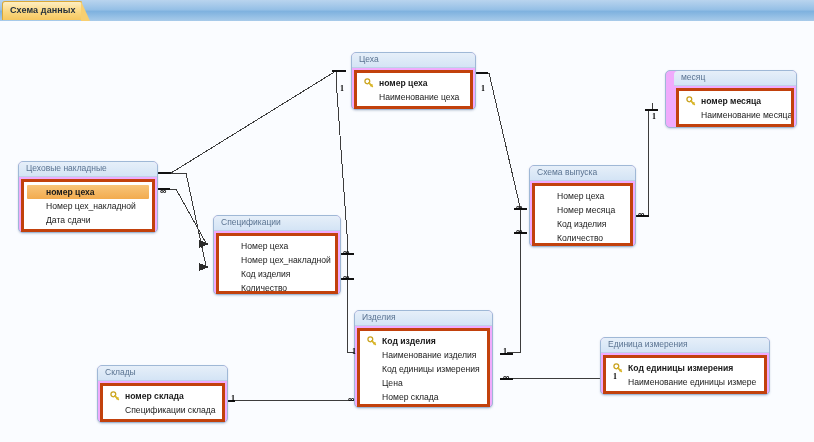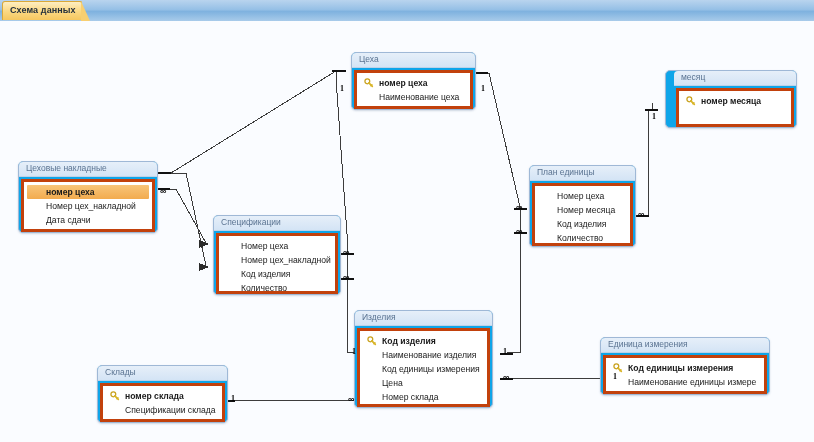--- a/index.html
+++ b/index.html
@@ -38,21 +38,21 @@
   
   .canvas{
     position:absolute;left:0;top:21px;width:814px;height:421px;
     background:#fafcff;
   }
   svg.lines{position:absolute;left:0;top:0;width:814px;height:421px;}
 
   
   .tbl{
     position:absolute;box-sizing:border-box;
-    background:#0ea5e9;
+    background:#f0abfc;
     border:1px solid #9fb8d6;
     border-radius:5px;
     box-shadow:0 1px 2px rgba(120,140,170,.35);
   }
   .tbl .cap{
     box-sizing:border-box;height:15px;
     background:linear-gradient(to bottom,#e6eff9 0%,#d4e4f5 100%);
     border-bottom:1px solid #bed2e8;
     border-top-left-radius:4px;border-top-right-radius:4px;
     padding:1px 0 0 7px;
@@ -189,24 +189,25 @@
           </div>
         </div>
         <div class="tbl" style="left: 665px; top: 49px; width: 132px; height: 58px; padding-left: 8px;">
           <div class="cap">месяц</div>
           <div class="body" style="height: 39px;">
             <div class="fld pk"><svg class="keyicon" viewBox="0 0 12 12" xmlns="http://www.w3.org/2000/svg">
                 <circle cx="4" cy="4" r="2.9" fill="none" stroke="#c8a11d" stroke-width="1.5"></circle>
                 <path d="M5.8 5.8 L10 10" stroke="#d8b427" stroke-width="2" stroke-linecap="round"></path>
                 <path d="M8.2 9.4 L9.6 8.1" stroke="#d8b427" stroke-width="1.6" stroke-linecap="round"></path>
               </svg><span>номер месяца</span></div>
+            <div class="fld"><span>Наименование месяца</span></div>
           </div>
         </div>
         <div class="tbl" style="left: 529px; top: 144px; width: 107px; height: 82px;">
-          <div class="cap">План единицы</div>
+          <div class="cap">Схема выпуска</div>
           <div class="body" style="height: 63px;">
             <div class="fld"><span>Номер цеха</span></div>
             <div class="fld"><span>Номер месяца</span></div>
             <div class="fld"><span>Код изделия</span></div>
             <div class="fld"><span>Количество</span></div>
           </div>
         </div>
         <div class="tbl" style="left: 354px; top: 289px; width: 139px; height: 98px;">
           <div class="cap">Изделия</div>
           <div class="body" style="height: 79px;">

